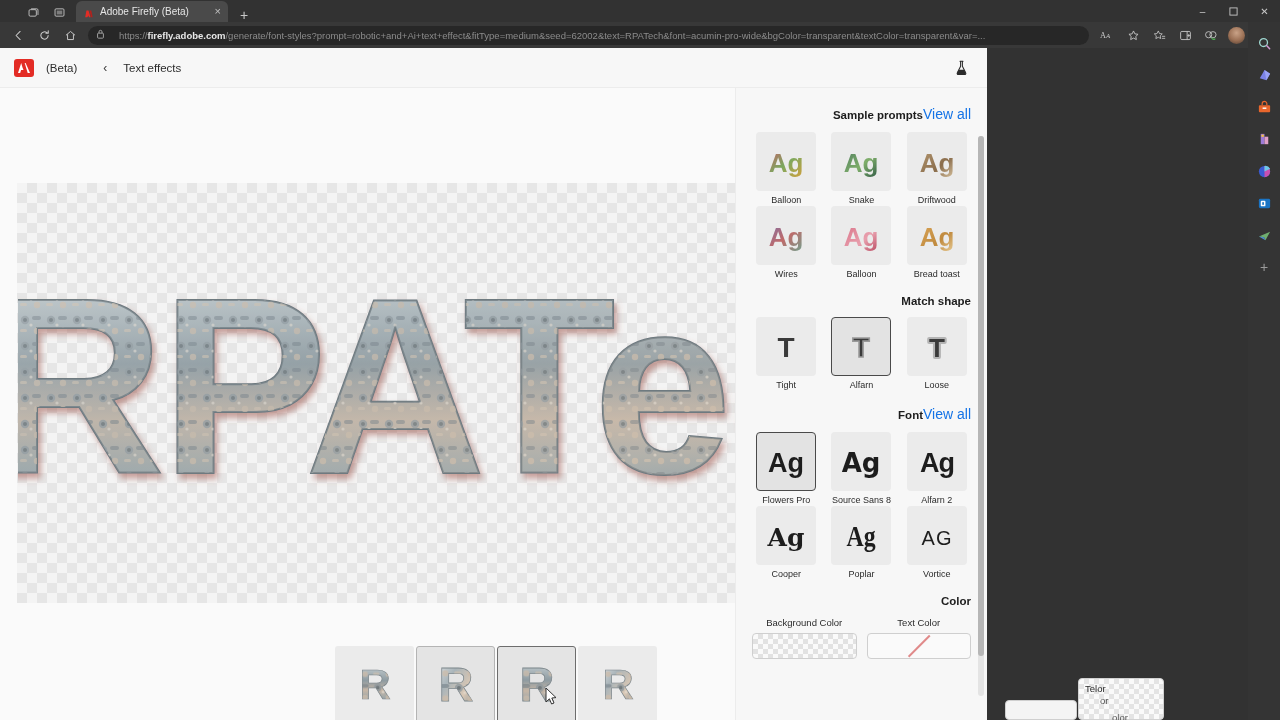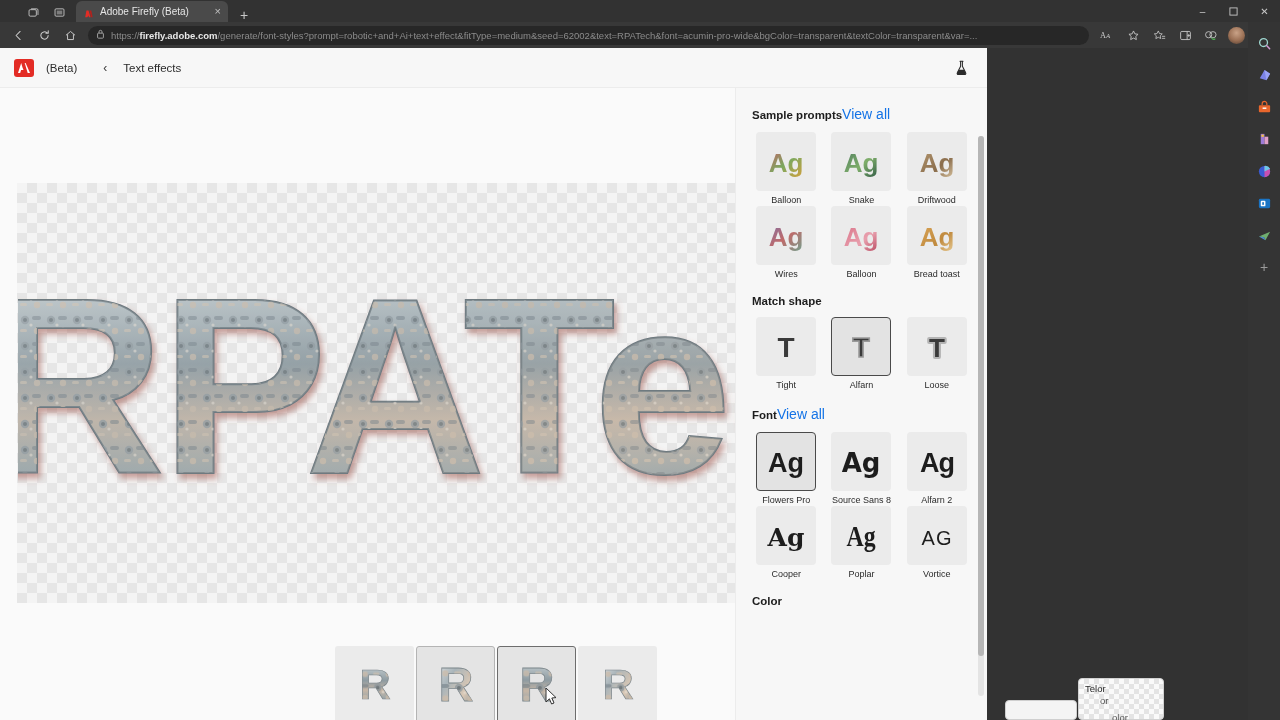--- a/index.html
+++ b/index.html
@@ -42,21 +42,21 @@
   .toolbar {
     height: 26px; background:#383838; display:flex; align-items:center;
     padding: 0 6px; gap: 2px;
   }
   .tb-btn {
     width:24px; height:22px; display:flex; align-items:center; justify-content:center;
     color:#c9c9c9; font-size:12px; flex:none;
   }
   .omnibox {
     flex:1; height:19px; background:#272727; border-radius:10px;
-    display:flex; align-items:center; padding:0 8px; gap:6px; margin:0 4px;
+    display:flex; align-items:center; padding:0 8px; gap:14px; margin:0 4px;
     overflow:hidden;
   }
   .lock { font-size:8px; color:#b5b5b5; flex:none; }
   .url { font-size:9.5px; white-space:nowrap; overflow:hidden; color:#8b8b8b; }
   .url b { color:#e8e8e8; font-weight:700; }
   .avatar-btn {
     width:17px; height:17px; border-radius:50%;
     background: radial-gradient(circle at 50% 35%, #c9a287 0%, #9a6f54 55%, #4d3b30 100%);
     flex:none; margin:0 3px;
   }
@@ -125,21 +125,21 @@
   }
 
   
   .rpanel {
     position:absolute; right:0; top:40px; width:252px; height:632px;
     background:#f7f7f7; border-left:1px solid #ececec; overflow:hidden;
   }
   .rp-inner { padding: 18px 16px 0 16px; }
 
   .sect-head {
-    display:flex; align-items:baseline; justify-content:flex-start; margin-bottom:10px;
+    display:flex; align-items:baseline; justify-content:flex-end; margin-bottom:10px;
   }
   .sect-title { font-size:11.5px; font-weight:700; color:#1d1d1d; }
   .viewall { font-size:14px; color:#1473e6; cursor:pointer; }
 
   .grid3 { display:grid; grid-template-columns: repeat(3, 1fr); gap:1px 7px; }
   .cell { display:flex; flex-direction:column; align-items:center; gap:4px; }
   .cell-box {
     width:60px; height:59px; background:#ebebeb; border-radius:4px;
     border:1.5px solid transparent; display:flex; align-items:center; justify-content:center;
     overflow:hidden;
@@ -647,20 +647,32 @@
               </div>
               <span class="cell-lbl">Vortice</span>
             </div>
           </div>
         </div>
 
         <div class="sect">
           <div class="sect-head">
             <span class="sect-title">Color</span>
           </div>
+          <div class="color-row">
+            <div class="color-col">
+              <span class="color-lbl">Background Color</span>
+              <div class="swatch transparent"></div>
+            </div>
+            <div class="color-col">
+              <span class="color-lbl">Text Color</span>
+              <div class="swatch none">
+                <span class="slash"></span>
+              </div>
+            </div>
+          </div>
         </div>
 
       </div>
 
       <div class="pscroll">
         <div class="pscroll-thumb"></div>
       </div>
     </div>
 
     <div class="redbox"></div>

